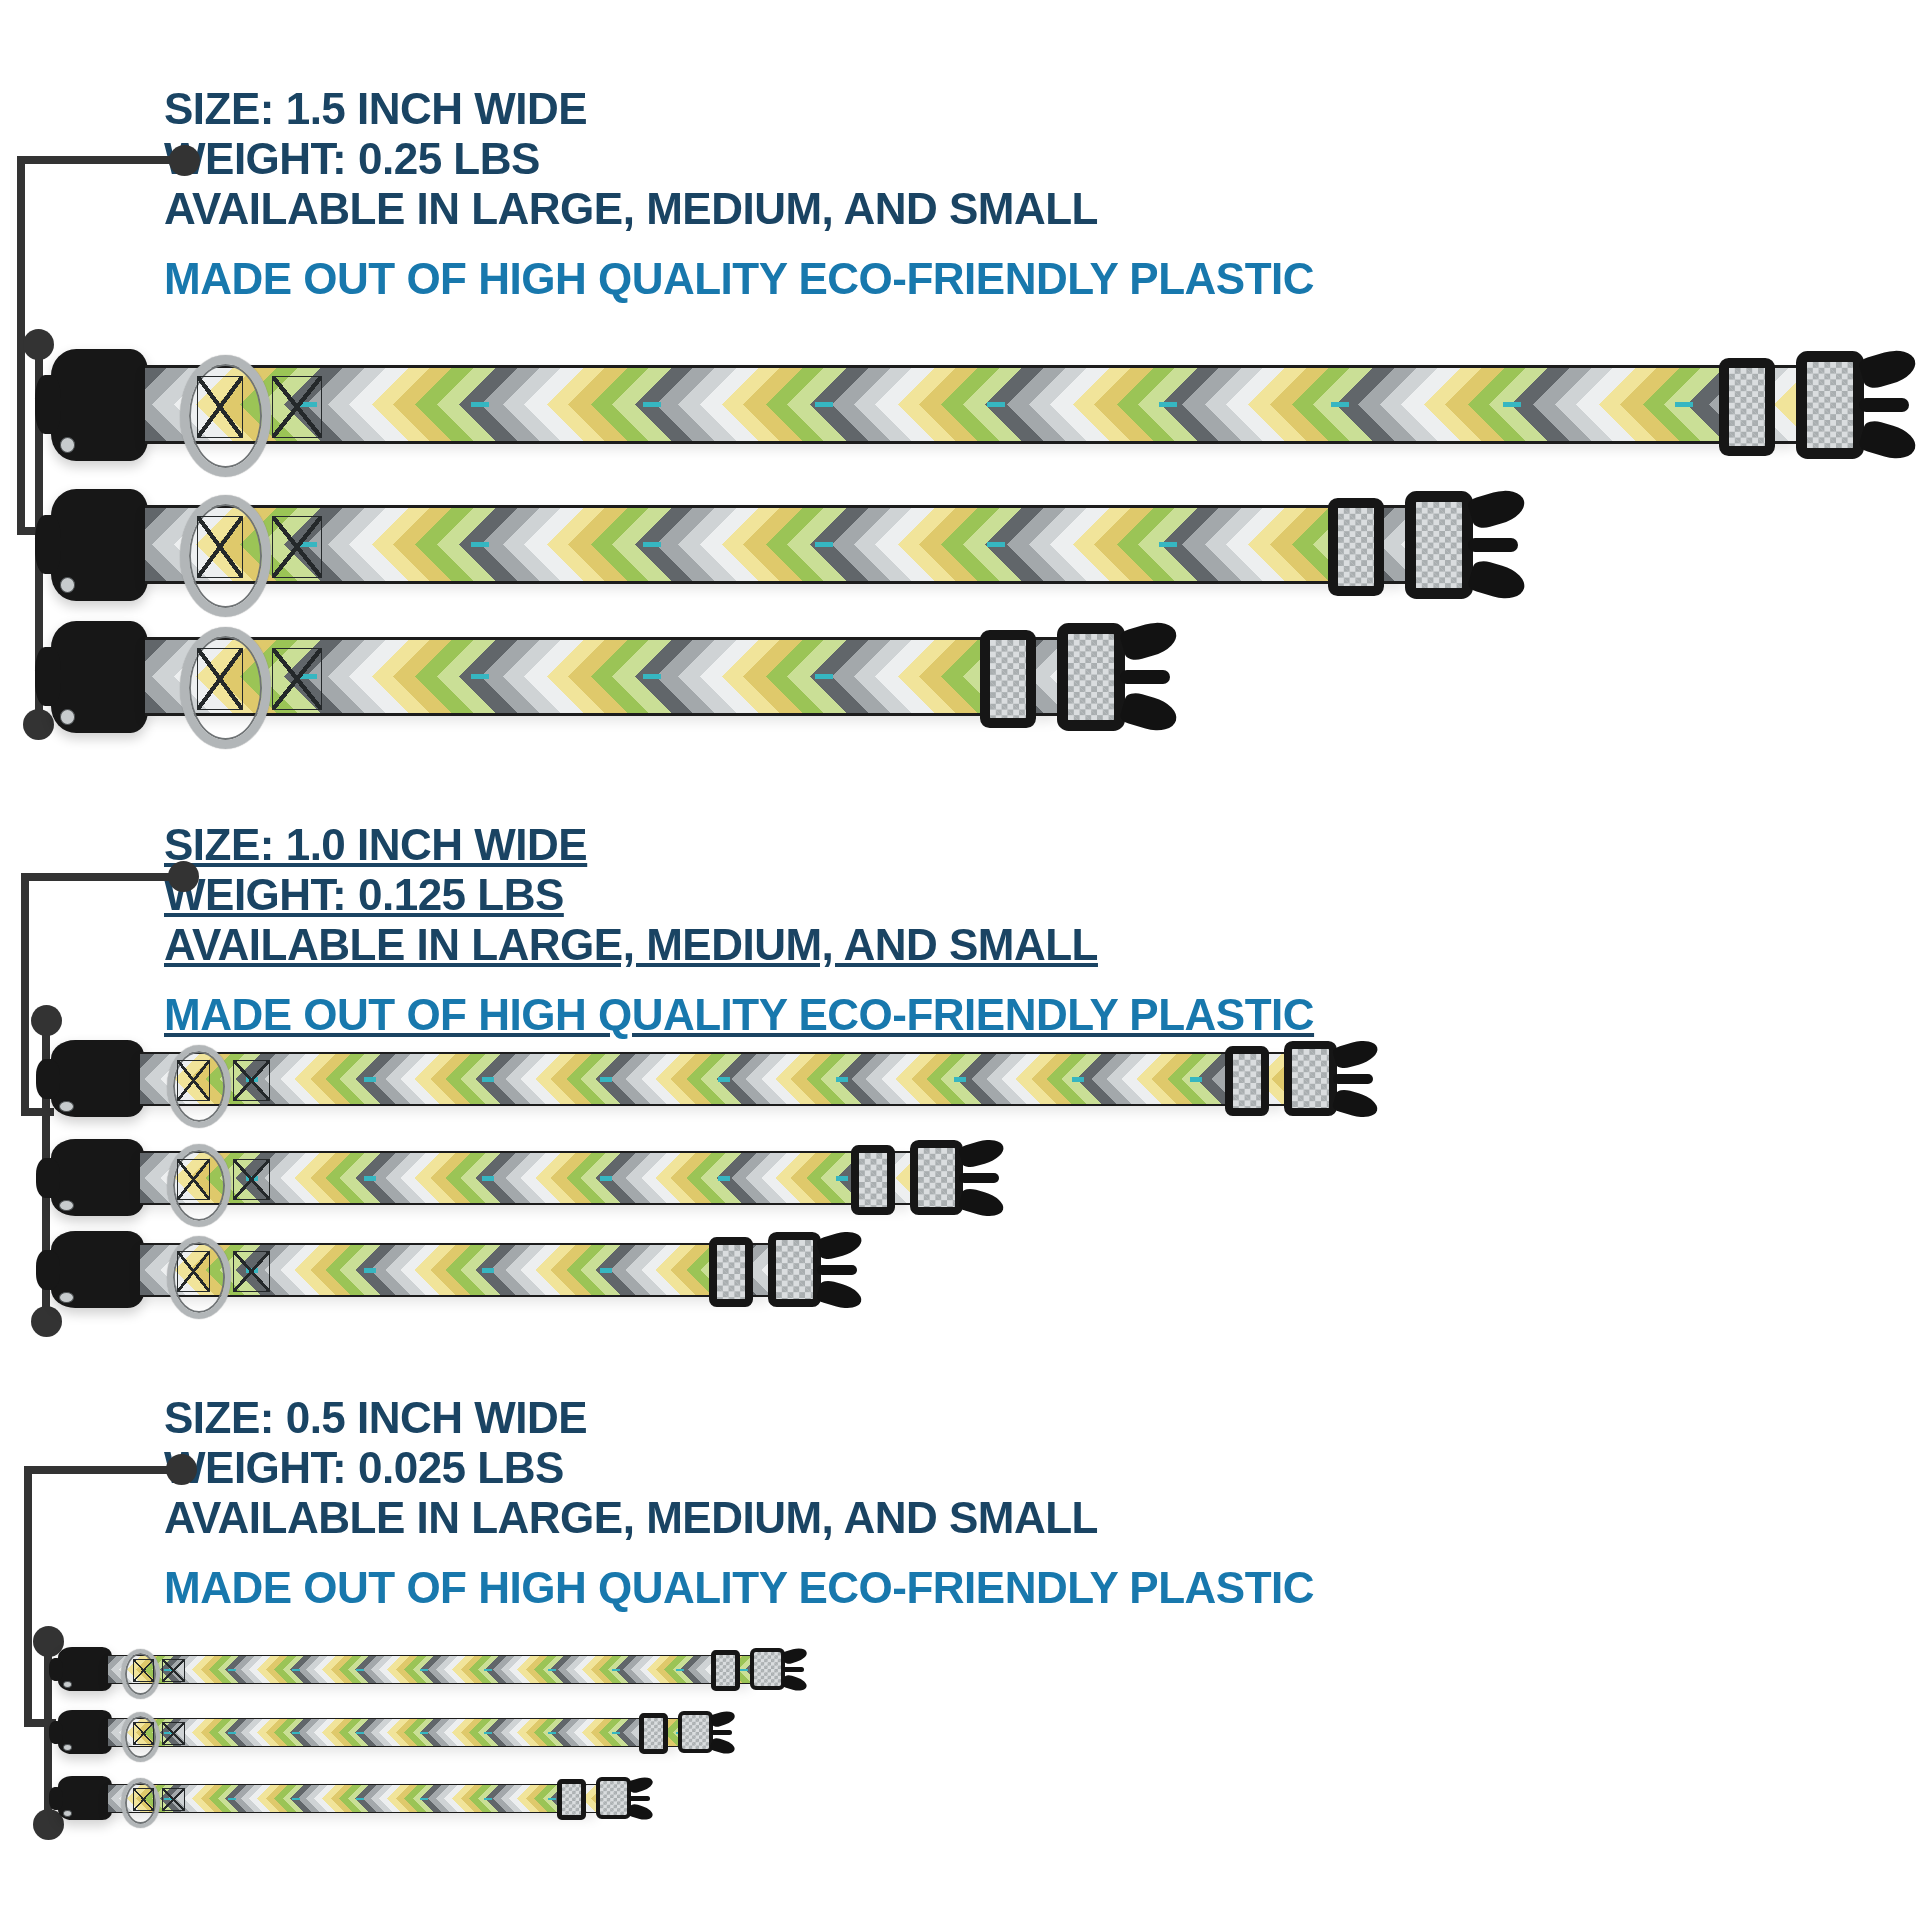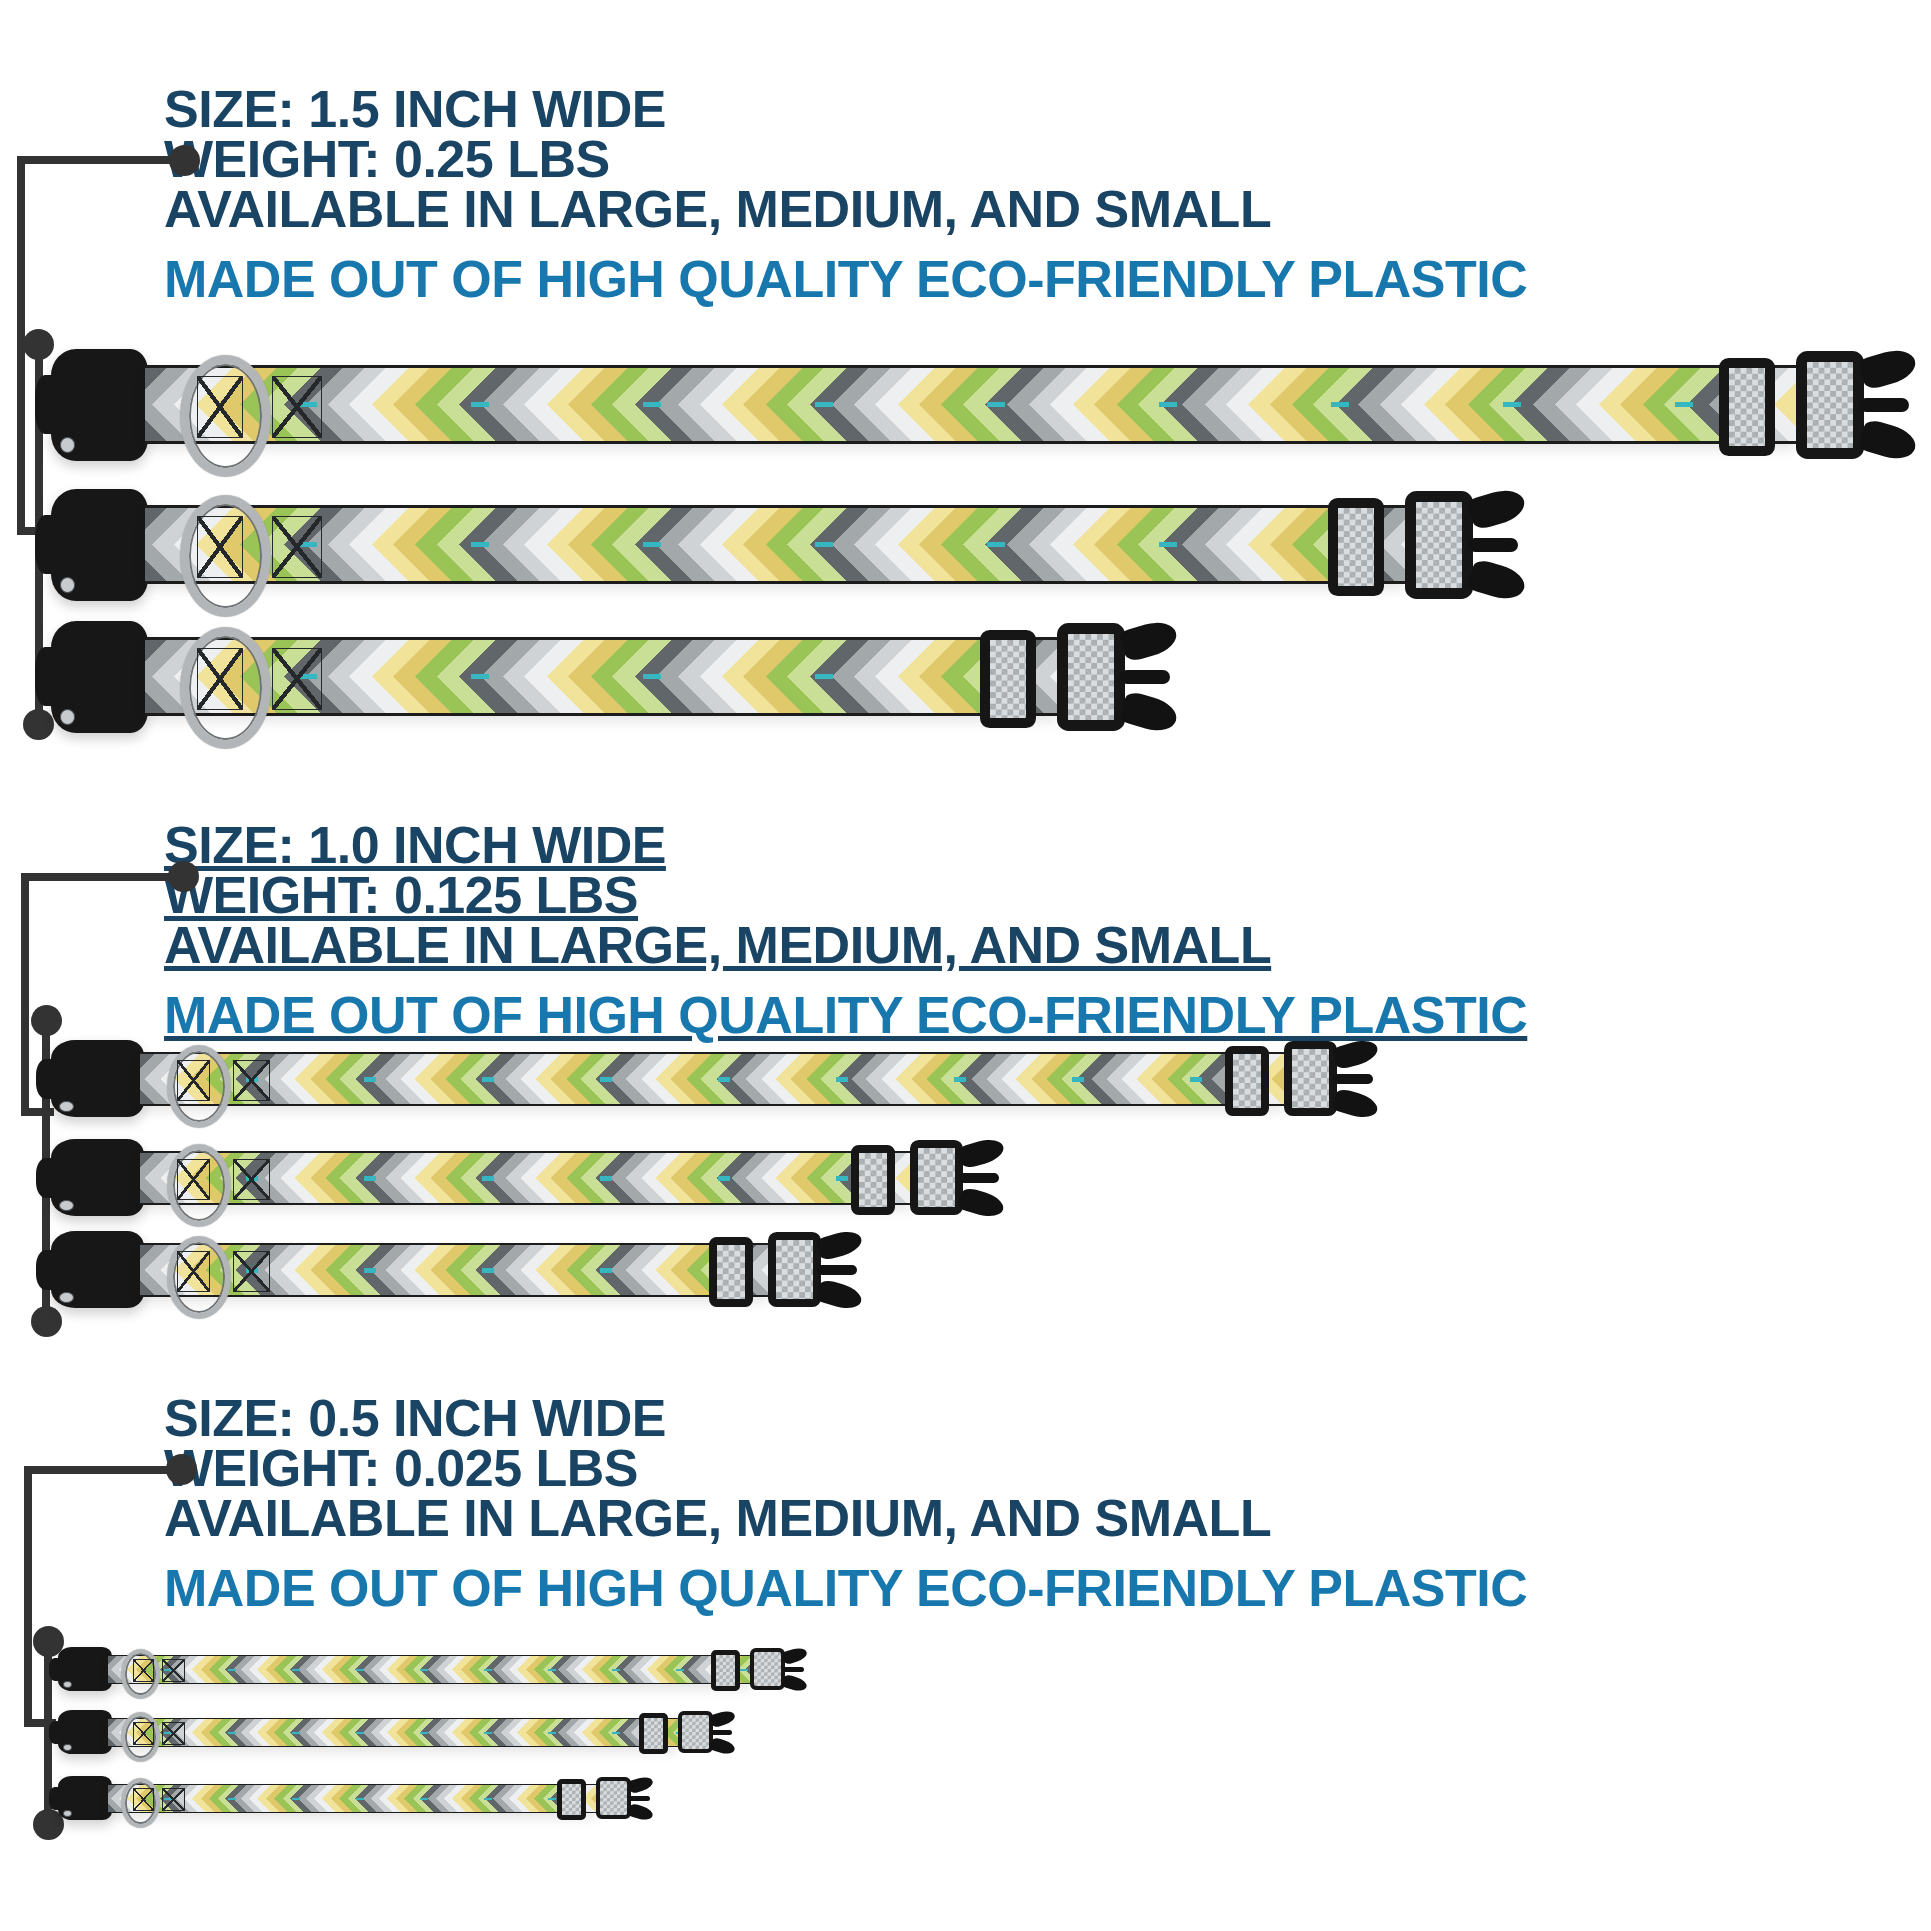--- a/index.html
+++ b/index.html
@@ -1,20 +1,20 @@
 <!DOCTYPE html>
 <html style="--heading-navy: #1a4463; --highlight-blue: #1878ad; --bracket-gray: #333333; --buckle-black: #171717; --teal-accent: #36b6c1;"><head>
 <meta charset="utf-8">
 <style>
   html,body{margin:0;padding:0;background:#ffffff;}
   body{width:1931px;height:1931px;font-family:"Liberation Sans",sans-serif;}
   .canvas{position:relative;width:1931px;height:1931px;background:#fff;overflow:hidden;}
 
   
-  .tb{position:absolute;left:164px;font-weight:bold;font-size:52px;line-height:50px;
+  .tb{position:absolute;left:164px;font-weight:bold;font-size:44px;line-height:50px;
       letter-spacing:-0.5px;white-space:nowrap;color:var(--heading-navy,#1a4463);}
   .tb .ln{height:50px;}
   .tb .hl{color:var(--highlight-blue,#1878ad);margin-top:20px;}
   .tb1{top:84px;} .tb2{top:820px;text-decoration:underline;} .tb3{top:1393px;}
 
   
   .bk{position:absolute;background:var(--bracket-gray,#333);}
   .dot{position:absolute;width:31px;height:31px;border-radius:50%;background:var(--bracket-gray,#333);}
 
   

